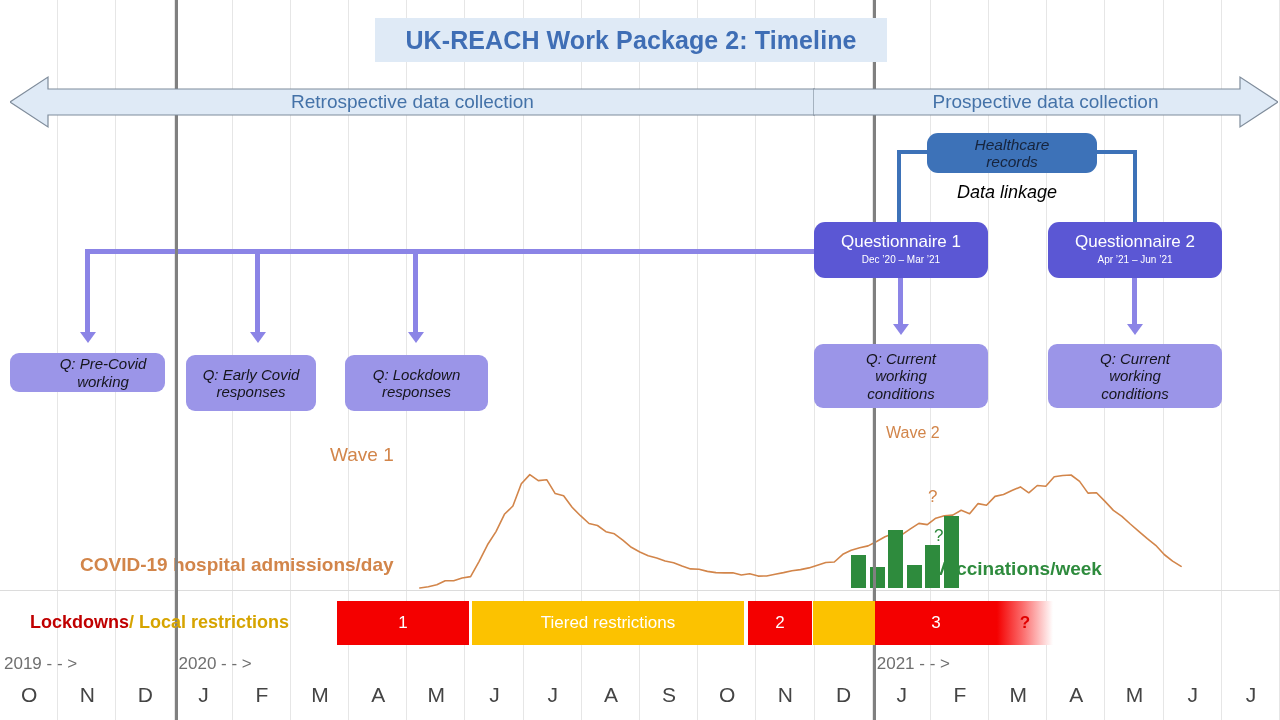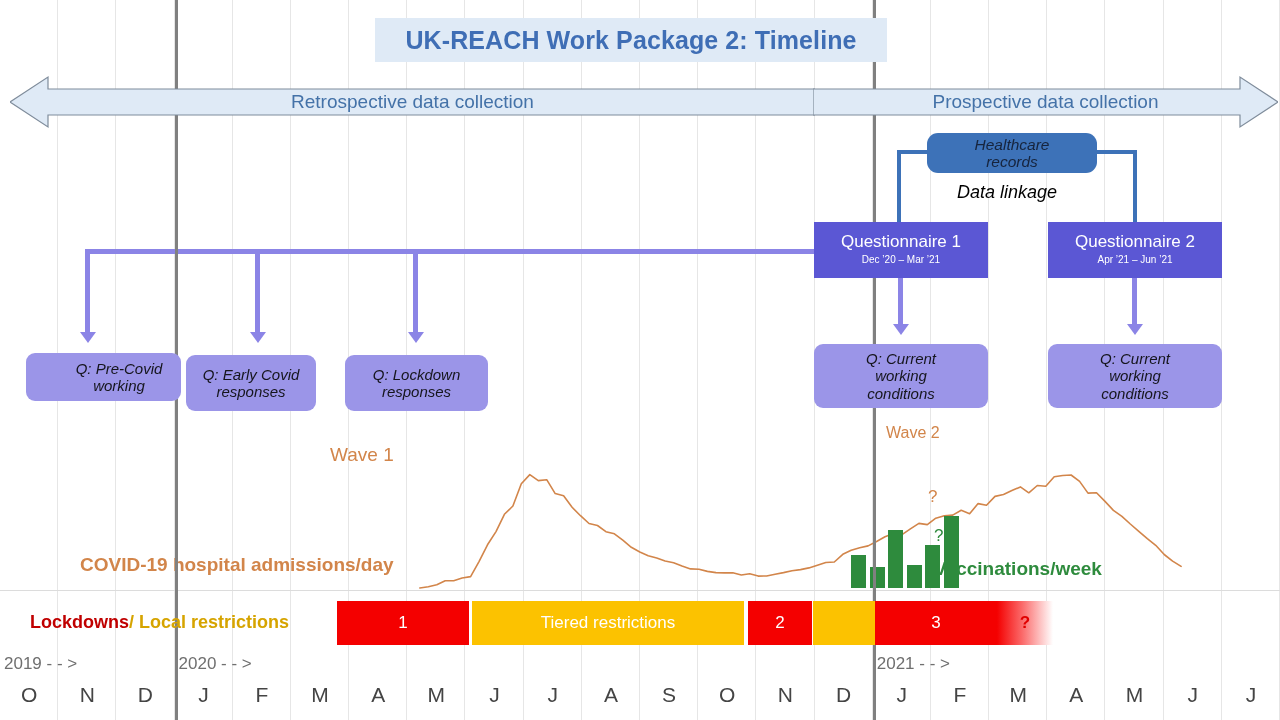--- a/index.html
+++ b/index.html
@@ -26,21 +26,21 @@
   .arrow-wrap{position:absolute;z-index:7;}
   .arrow-wrap svg{display:block;}
   .arrow-label{
     position:absolute;top:0;height:100%;width:100%;
     display:flex;align-items:center;justify-content:center;
     color:#4472a8;font-size:19px;pointer-events:none;
   }
 
   
   .box{position:absolute;box-sizing:border-box;display:flex;flex-direction:column;
-       align-items:center;justify-content:center;text-align:center;z-index:9;}
+       align-items:center;justify-content:center;text-align:center;z-index:9;border-radius:11px;}
   .q-main{background:#5b57d4;color:#fff;}
   .q-main .l1{font-size:17px;line-height:19px;}
   .q-main .l2{font-size:10px;line-height:17px;}
   .q-soft{background:#9b95e8;color:#15151c;border-radius:9px;font-style:italic;
           font-size:15px;line-height:17.5px;}
   .hc-box{background:#3d72b8;color:#13213a;border-radius:11px;font-style:italic;
           font-size:15.5px;line-height:17px;text-align:center;}
   .hc-box .t{color:#16243d;}
   .linkage{position:absolute;color:#000000;font-style:italic;font-size:18px;z-index:9;}
 
@@ -153,21 +153,21 @@
   <div class="conn" style="left:255px;top:249px;width:5px;height:85px;"></div>
   <div class="tri" style="left:249.5px;top:332px;"></div>
   <div class="conn" style="left:413px;top:249px;width:5px;height:85px;"></div>
   <div class="tri" style="left:407.5px;top:332px;"></div>
 
   <div class="conn" style="left:898px;top:278px;width:5px;height:48px;"></div>
   <div class="tri" style="left:892.5px;top:324px;"></div>
   <div class="conn" style="left:1132px;top:278px;width:5px;height:48px;"></div>
   <div class="tri" style="left:1126.5px;top:324px;"></div>
 
-  <div class="box q-soft" style="left:26px;top:353px;width:155px;height:48px;padding-left:31px;">
+  <div class="box q-soft" style="left:10px;top:353px;width:155px;height:39px;padding-left:31px;">
     <div>Q: Pre-Covid</div>
     <div>working</div>
   </div>
   <div class="box q-soft" style="left:186px;top:355px;width:130px;height:56px;">
     <div>Q: Early Covid</div>
     <div>responses</div>
   </div>
   <div class="box q-soft" style="left:345px;top:355px;width:143px;height:56px;">
     <div>Q: Lockdown</div>
     <div>responses</div>

